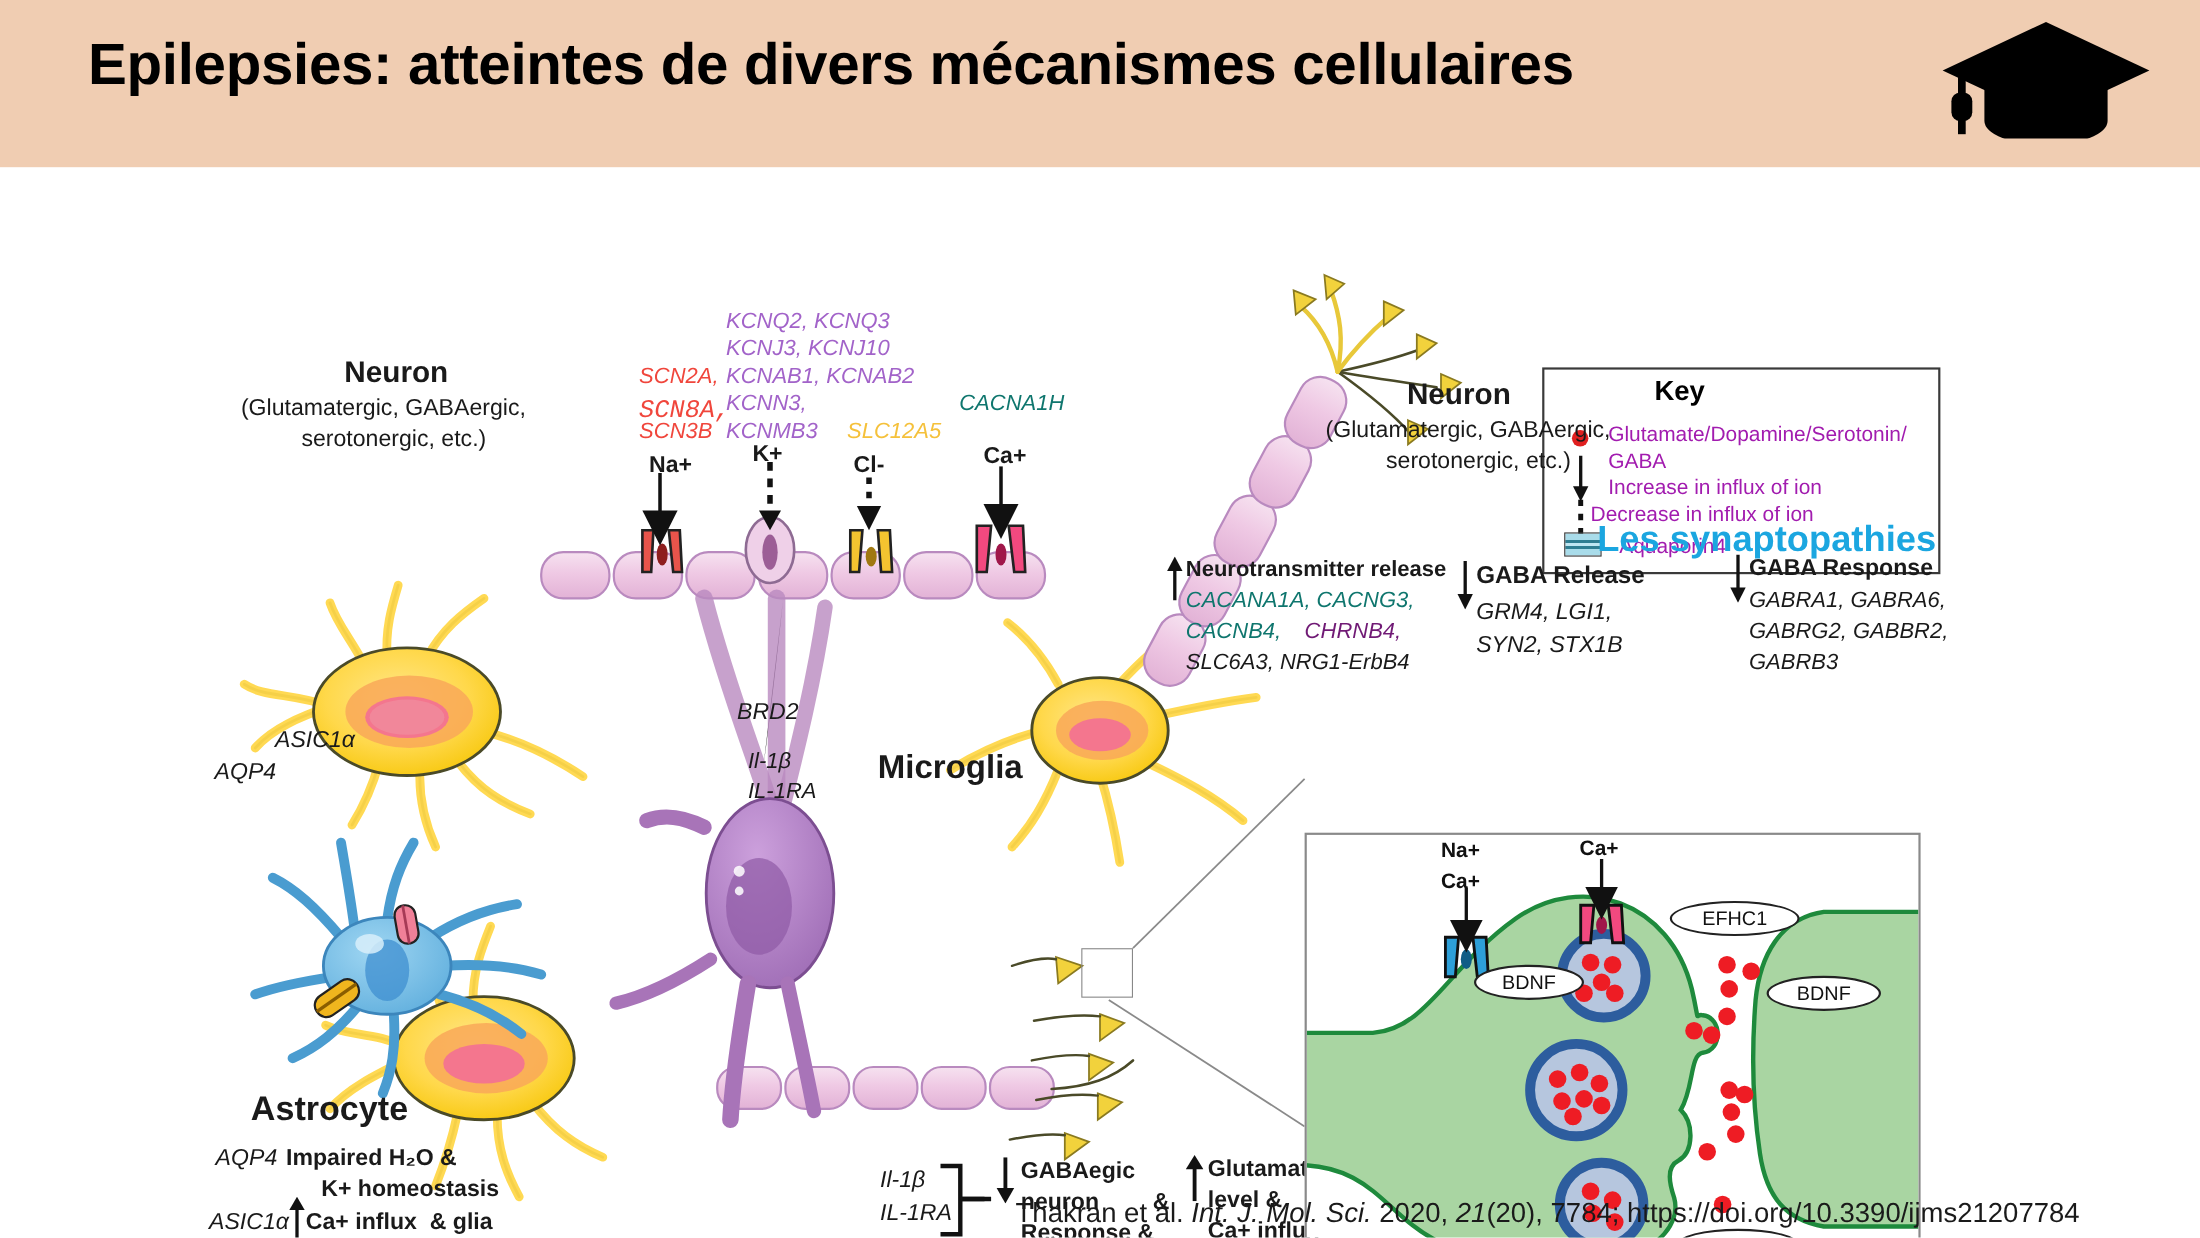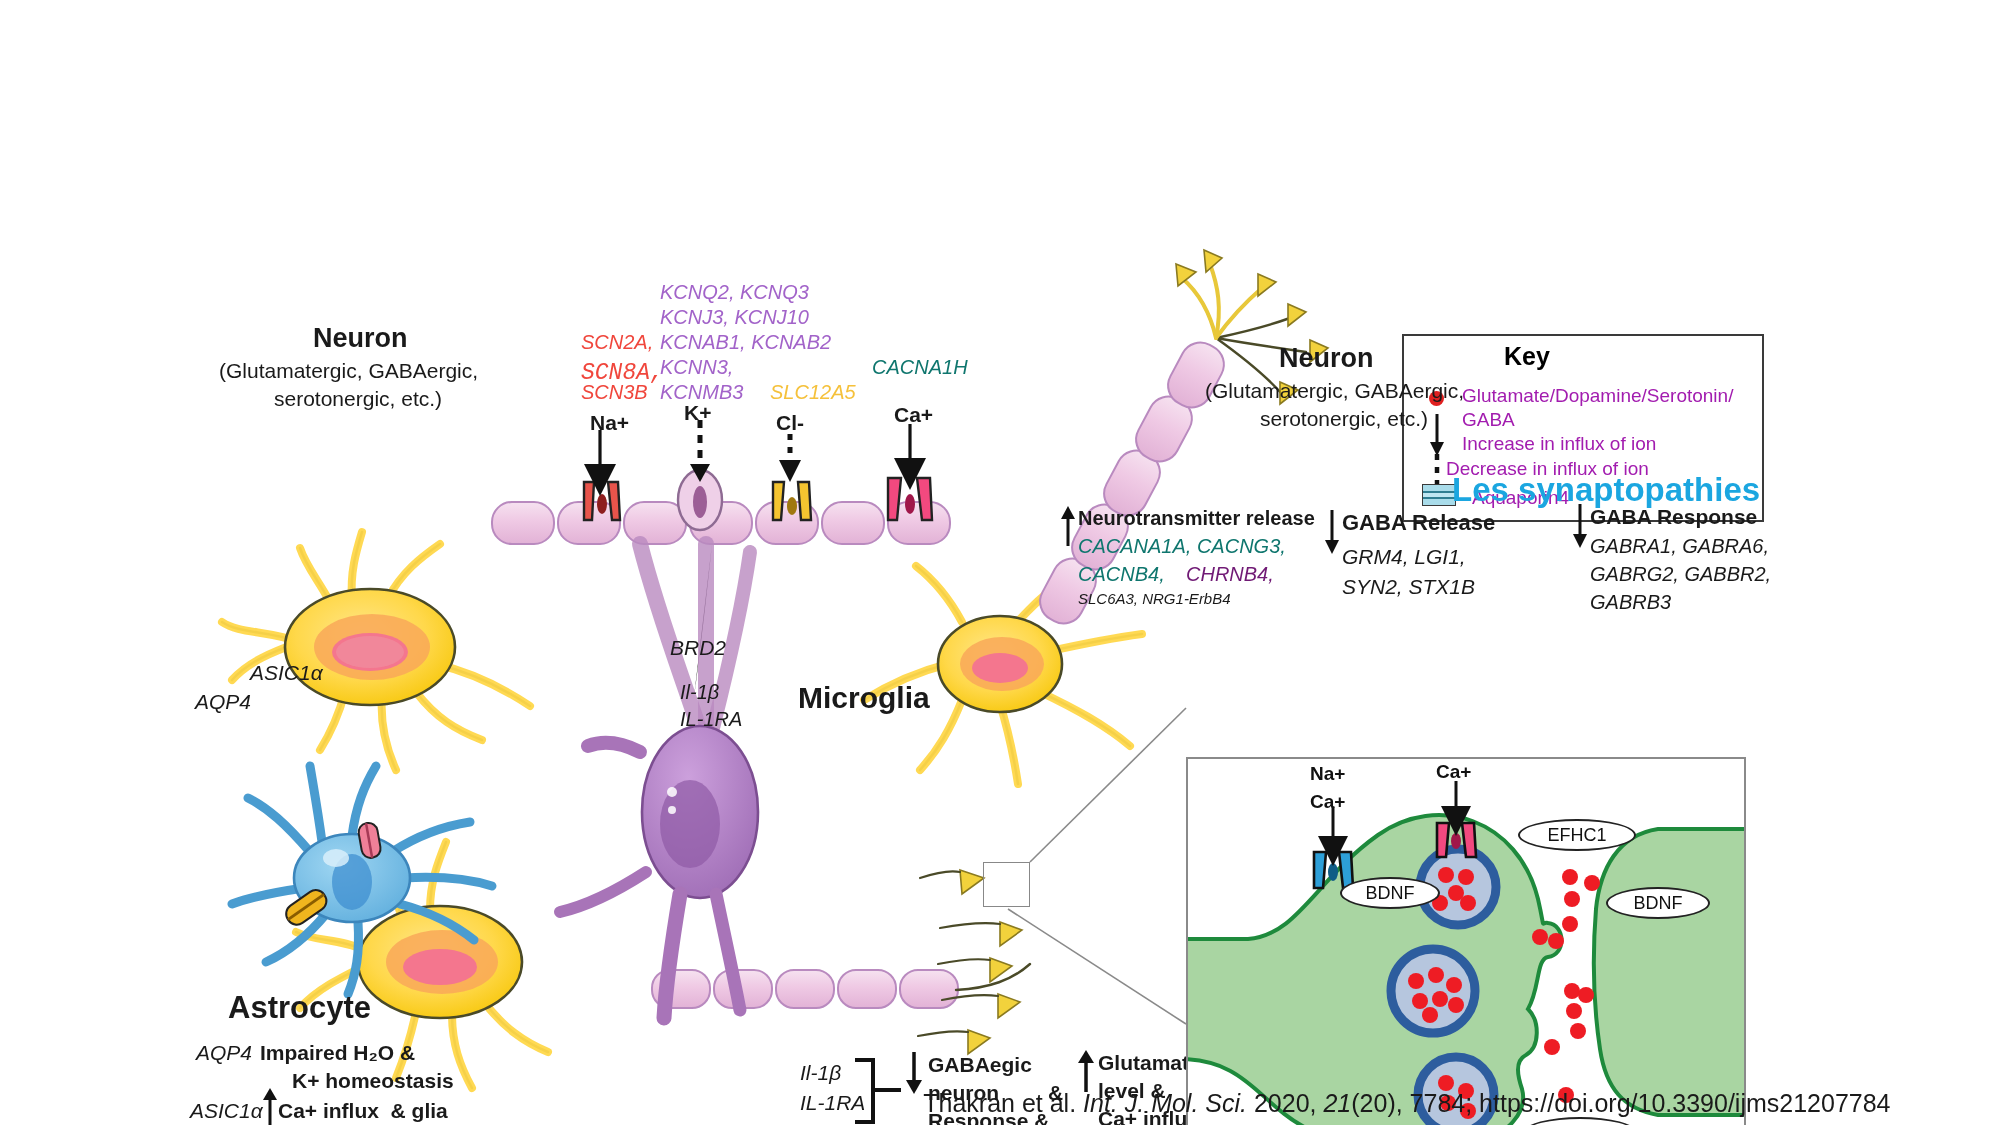--- a/index.html
+++ b/index.html
@@ -50,20 +50,29 @@
           display:flex; align-items:center; justify-content:center; }
   .ion-label { position:absolute; font-size:19px; font-weight:bold; color:#111; }
   #zoombox { position:absolute; left:983px; top:710px; width:47px; height:45px;
              border:1.6px solid #888; background:transparent; }
 </style>
 </head>
 <body>
 
 <div id="slide">
 
+  <div id="banner">
+    <div id="slide-title">Epilepsies: atteintes de divers mécanismes cellulaires</div>
+    <svg id="cap-icon" viewBox="0 0 196 112">
+      <polygon points="98,6 192,50 98,94 4,50" fill="#000"></polygon>
+      <path d="M42,58 L42,96 a56,22 0 0 0 112,0 L154,58 L98,84 Z" fill="#000"></path>
+      <rect x="18" y="50" width="7" height="58" fill="#000"></rect>
+      <rect x="12" y="70" width="19" height="26" rx="8" fill="#000"></rect>
+    </svg>
+  </div>
 
   <div class="figlayer">
 
     <svg width="2000" height="973" viewBox="0 0 2000 973" style="position:absolute;left:0;top:0;">
       <defs>
         <radialGradient id="somaG" cx="45%" cy="40%" r="70%">
           <stop offset="0%" stop-color="#FFE68A"></stop>
           <stop offset="55%" stop-color="#FFD84A"></stop>
           <stop offset="100%" stop-color="#F5C400"></stop>
         </radialGradient>
@@ -403,21 +412,21 @@
     <div class="t b" style="left:1098px; top:954px; font-size:21px;">Ca+ influx</div>
 
     <svg style="position:absolute;left:1060px;top:354px;width:16px;height:40px;" viewBox="0 0 16 40">
       <line x1="8" y1="40" x2="8" y2="12" stroke="#111" stroke-width="3"></line>
       <polygon points="1,13 15,13 8,0" fill="#111"></polygon>
     </svg>
     <div class="t b" style="left:1078px; top:354px; font-size:20px;">Neurotransmitter release</div>
     <div class="t i magenta" style="left:1078px; top:382px; font-size:20px;font-style:italic;">CACANA1A, CACNG3,</div>
     <div class="t i magenta" style="left:1078px; top:410px; font-size:20px;">CACNB4, </div>
     <div class="t i teal" style="left:1186px; top:410px; font-size:20px;">CHRNB4,</div>
-    <div class="t i" style="left:1078px; top:438px; font-size:15px;">SLC6A3, NRG1-ErbB4</div>
+    <div class="t i" style="left:1078px; top:438px; font-size:20px;">SLC6A3, NRG1-ErbB4</div>
 
     <svg style="position:absolute;left:1324px;top:358px;width:16px;height:44px;" viewBox="0 0 16 44">
       <line x1="8" y1="0" x2="8" y2="32" stroke="#111" stroke-width="3"></line>
       <polygon points="1,30 15,30 8,44" fill="#111"></polygon>
     </svg>
     <div class="t b" style="left:1342px; top:358px; font-size:22px;">GABA Release</div>
     <div class="t i" style="left:1342px; top:392px; font-size:21px;">GRM4, LGI1,</div>
     <div class="t i" style="left:1342px; top:422px; font-size:21px;">SYN2, STX1B</div>
 
     <svg style="position:absolute;left:1572px;top:352px;width:16px;height:44px;" viewBox="0 0 16 44">

